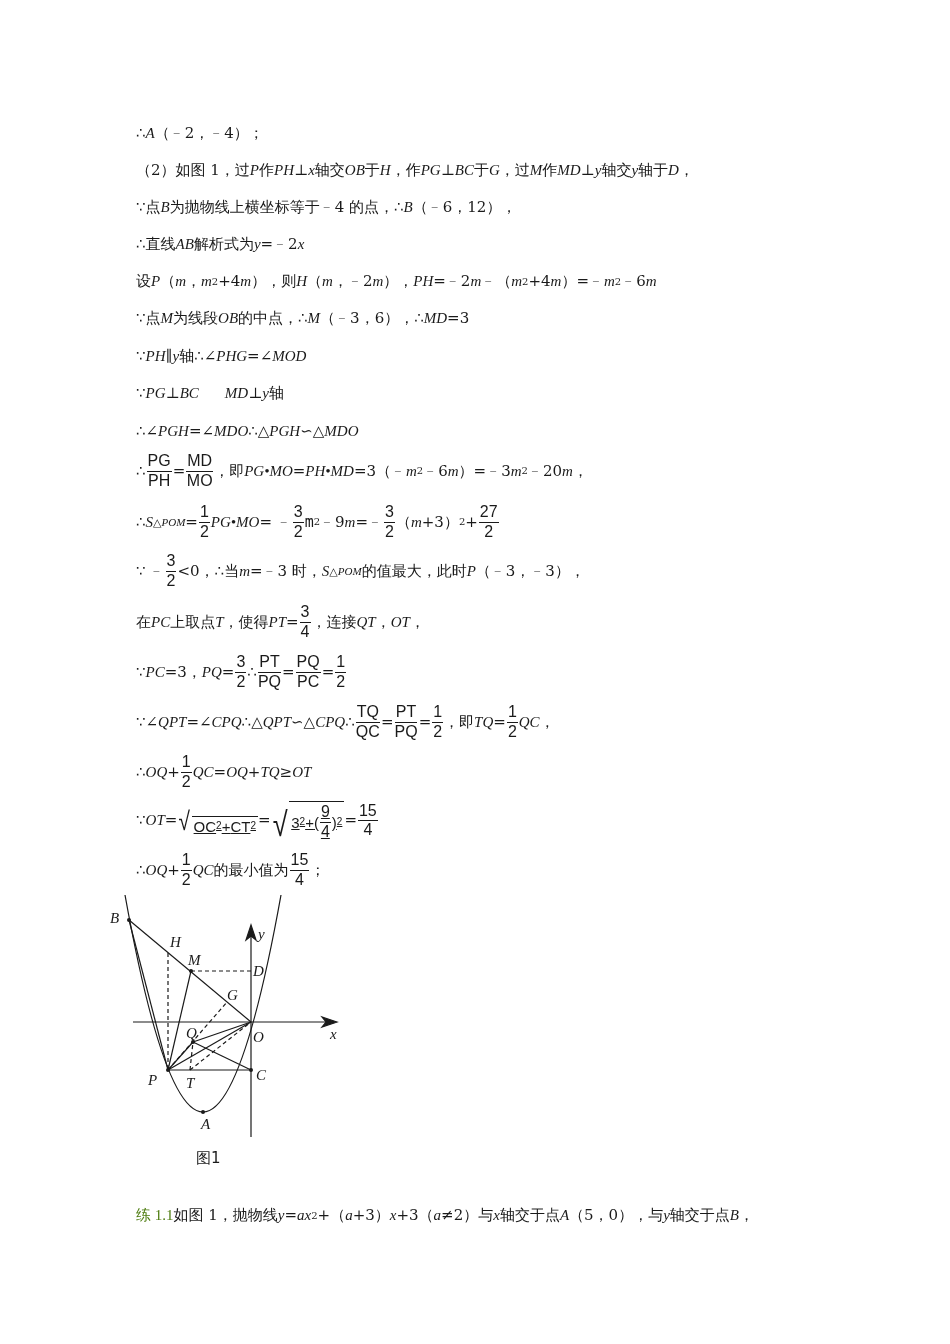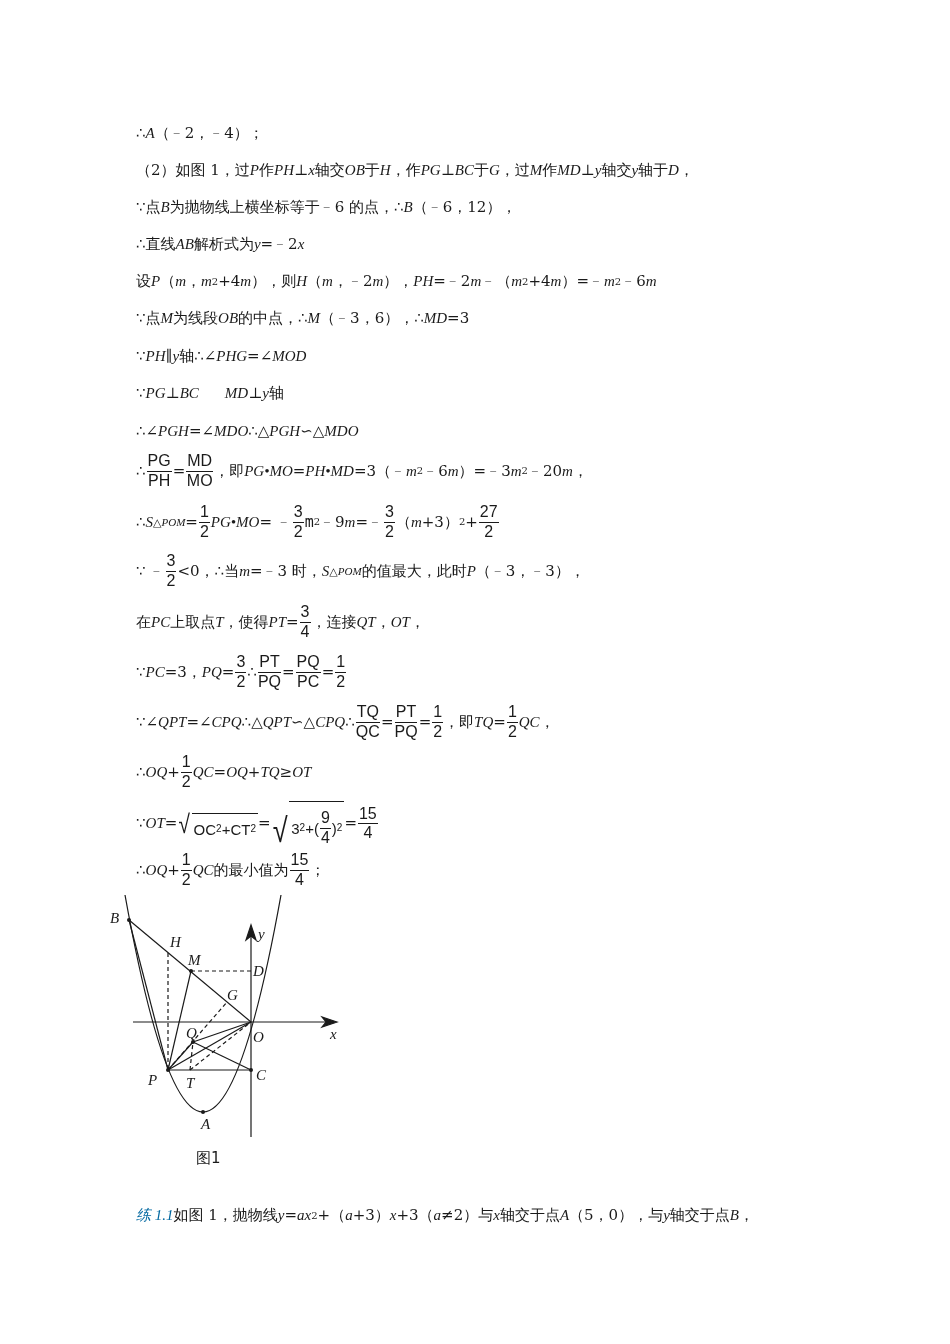--- a/index.html
+++ b/index.html
@@ -8,22 +8,22 @@
     .line { position: absolute; left: 136px; white-space: nowrap; display: flex; align-items: center; line-height: 1; }
     .i { font-style: italic; font-family: "Liberation Serif", "DejaVu Serif", serif; }
     .r { font-family: "Liberation Serif", "DejaVu Serif", serif; }
     sup { font-size: 10px; vertical-align: 6px; }
     sub { font-size: 11px; vertical-align: -3px; }
     .frac { display: inline-flex; flex-direction: column; align-items: center; margin: 0 1px; vertical-align: middle; font-family: "Liberation Sans", "DejaVu Sans", sans-serif; font-size: 16px; }
     .frac .num { border-bottom: 1px solid #1a1a1a; padding: 0 1px 1px; line-height: 1.05; }
     .frac .den { padding-top: 1px; line-height: 1.05; }
     .sqrt { display: inline-flex; align-items: flex-end; font-family: "Liberation Sans", "DejaVu Sans", sans-serif; }
     .sqrt .rad { font-size: 26px; line-height: 1; transform: scaleX(0.8); }
-    .sqrt .body { border-top: 1px solid #1a1a1a; padding: 8px 2px 0; display: inline-flex; align-items: center; }
-    .blue { color: #0369a1; font-style: italic; }
+    .sqrt .body { border-top: 1px solid #1a1a1a; padding: 2px 2px 0; display: inline-flex; align-items: center; text-decoration: underline; }
+    .blue { color: #4d7c0f; }
     #figure { position: absolute; left: 100px; top: 895px; }
     .fig-label { font-family: "Liberation Serif", "DejaVu Serif", serif; font-style: italic; font-size: 15px; fill: #1a1a1a; }
   </style>
 </head>
 <body>
 
 <div class="line" style="top:126px;">
   <span>∴</span>
     <span class="i">A</span>
     <span>（﹣2，﹣4）；</span>
@@ -56,21 +56,21 @@
     <span class="i">y</span>
     <span> 轴于 </span>
     <span class="i">D</span>
     <span>，</span>
 </div>
 
 <div class="line" style="top:200px;">
   <span>∵</span>
     <span>点 </span>
     <span class="i">B</span>
-    <span> 为抛物线上横坐标等于﹣6 的点，</span>
+    <span> 为抛物线上横坐标等于﹣4 的点，</span>
     <span>∴</span>
     <span class="i">B</span>
     <span>（﹣6，12），</span>
 </div>
 
 <div class="line" style="top:237px;">
   <span>∴</span>
     <span>直线 </span>
     <span class="i">AB</span>
     <span> 解析式为 </span>

